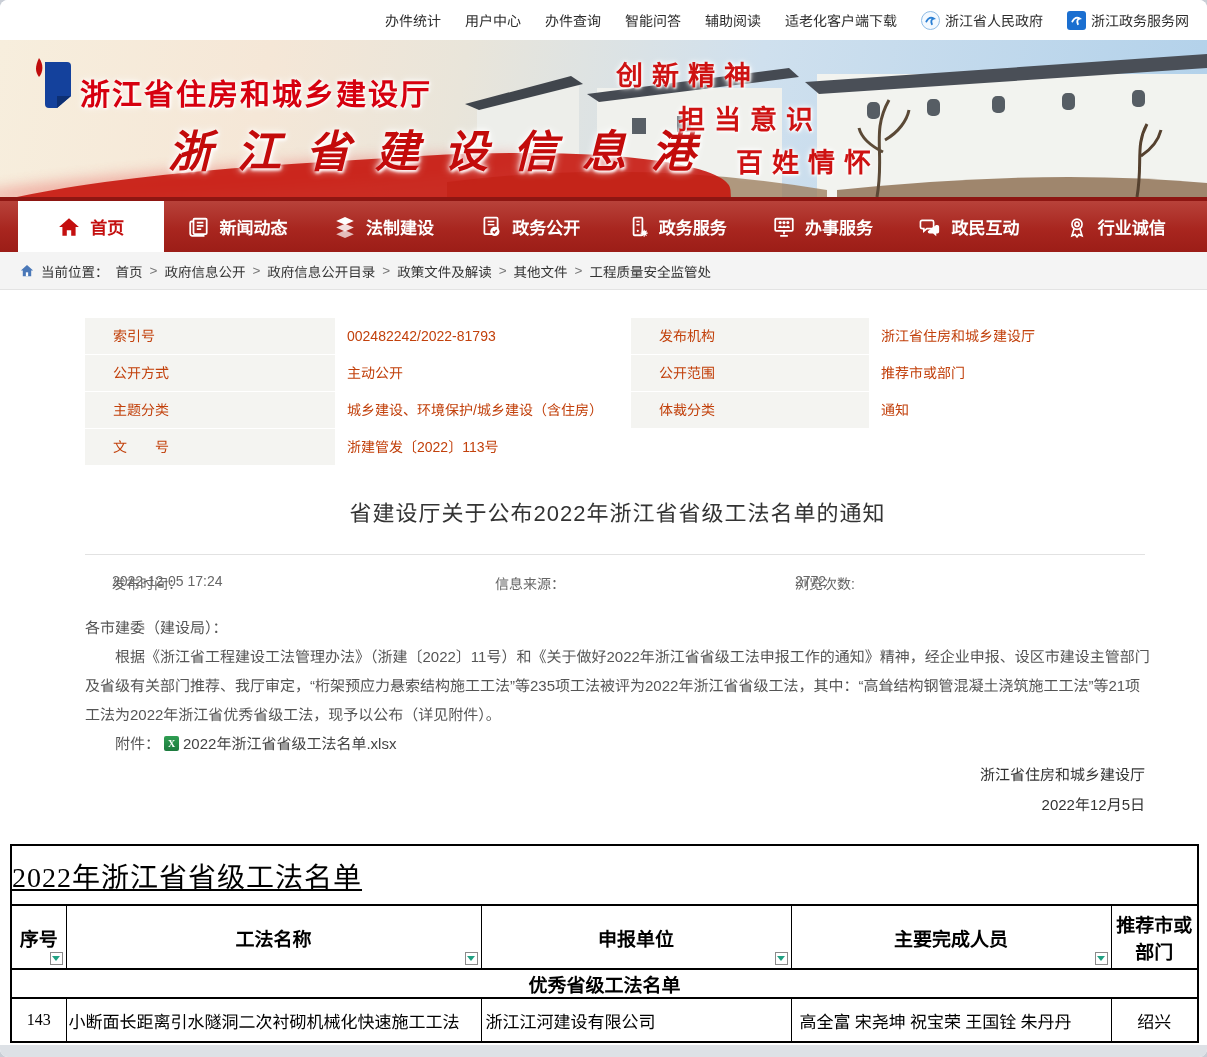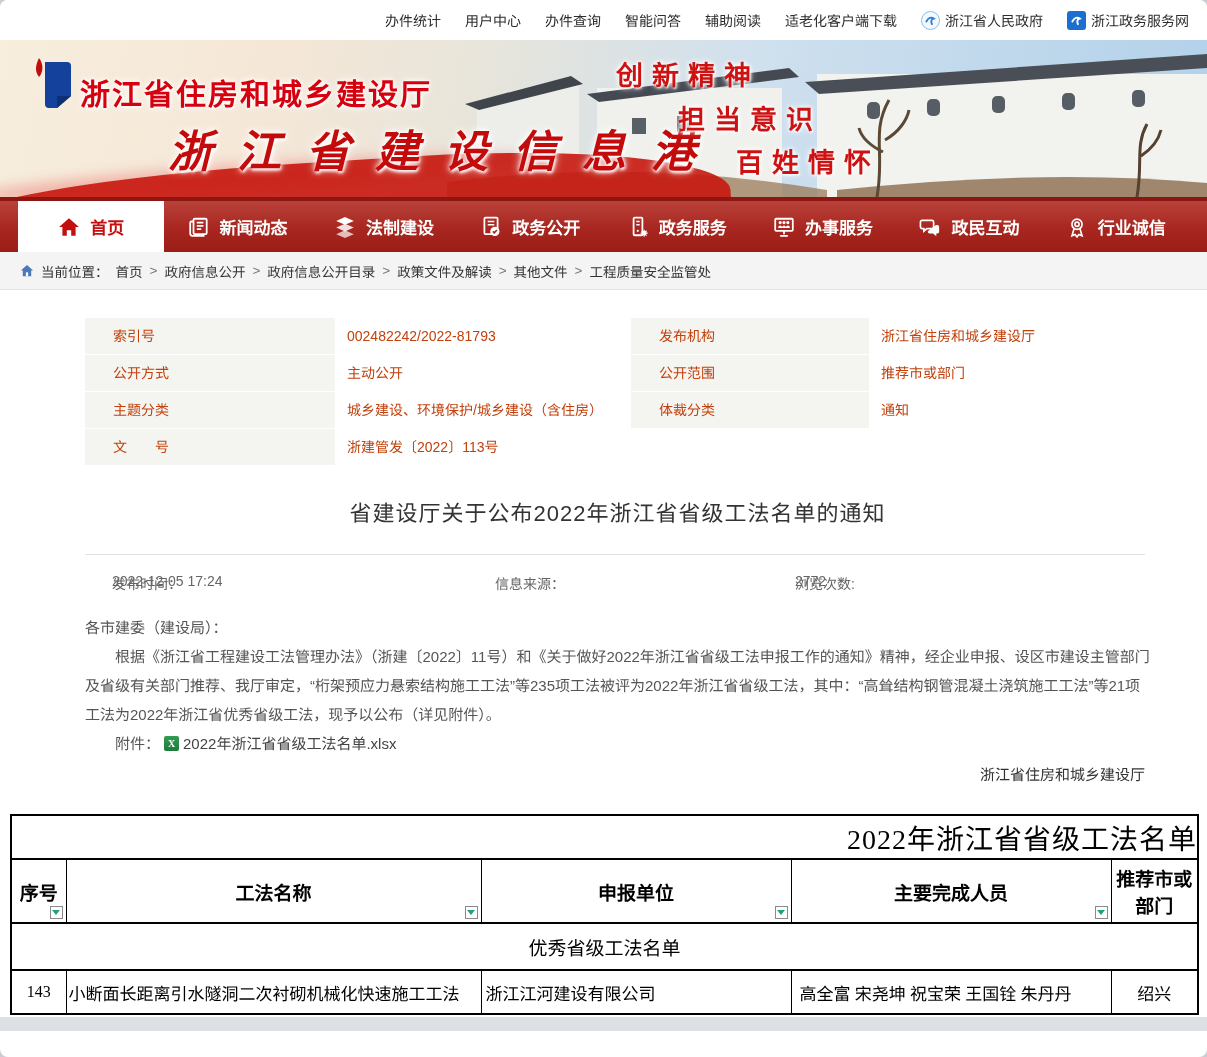--- a/index.html
+++ b/index.html
@@ -57,23 +57,23 @@
   .attach-line { padding-left:30px; display:flex; align-items:center; gap:4px; }
   .attach-link { color:#444; text-decoration:none; cursor:pointer; }
   .signature { margin:2px 62px 0 0; text-align:right; font-size:15px; color:#333; line-height:30px; }
 
   
   .gongfa { margin:24px 10px 0; width:1187px; border-collapse:collapse; table-layout:fixed; font-family:"Liberation Serif","DejaVu Serif",serif; color:#000; }
   .gongfa td, .gongfa th { border:1px solid #000; vertical-align:middle; position:relative; }
   .gongfa .outer-top { border-top:2px solid #000; }
   .gongfa tr td:first-child, .gongfa tr th:first-child { border-left:2px solid #000; }
   .gongfa tr td:last-child, .gongfa tr th:last-child { border-right:2px solid #000; }
-  .t-title { height:44px; text-align:right; font-size:28px; border-bottom:2px solid #000 !important; font-weight:normal; letter-spacing:1px; }
+  .t-title { height:60px; text-align:left; font-size:28px; border-bottom:2px solid #000 !important; font-weight:normal; letter-spacing:1px;text-decoration:underline; }
   .t-head th { height:64px; font-size:19px; font-weight:bold; text-align:center; border-bottom:2px solid #000; }
-  .t-section { height:47px; text-align:center; font-size:19px; font-weight:normal; border-bottom:2px solid #000 !important; }
+  .t-section { height:29px; text-align:center; font-size:19px; font-weight:bold; border-bottom:2px solid #000 !important; }
   .t-row td { height:44px; font-size:17px; border-bottom:2px solid #000; }
   .t-row .c-no { text-align:center; font-size:16px; }
   .t-row .c-name { padding:0 2px; }
   .t-row .c-company { padding-left:4px;margin-top:40px; }
   .t-row .c-people { padding-left:8px; }
   .t-row .c-city { text-align:center; }
   .filter-btn { position:absolute; bottom:3px; right:3px; width:13px; height:13px; background:#fff; border:1px solid #8a8a8a; display:flex; align-items:center; justify-content:center; cursor:pointer; }
   .filter-btn::after { content:""; width:0; height:0; border-left:4px solid transparent; border-right:4px solid transparent; border-top:5px solid #21a183; }
   .bottom-strip { height:14px; background:#dde1e6; margin-top:2px; }
 
@@ -295,20 +295,21 @@
       <p>各市建委（建设局）：</p>
       <p class="indent">根据《浙江省工程建设工法管理办法》（浙建〔2022〕11号）和《关于做好2022年浙江省省级工法申报工作的通知》精神，经企业申报、设区市建设主管部门及省级有关部门推荐、我厅审定，“桁架预应力悬索结构施工工法”等235项工法被评为2022年浙江省省级工法，其中：“高耸结构钢管混凝土浇筑施工工法”等21项工法为2022年浙江省优秀省级工法，现予以公布（详见附件）。</p>
       <p class="attach-line">
         <span>附件：</span>
         <span class="xlsx-icon">X</span>
         <a class="attach-link">2022年浙江省省级工法名单.xlsx</a>
       </p>
     </div>
     <div class="signature">
       <div>浙江省住房和城乡建设厅</div>
+      <div>2022年12月5日</div>
     </div>
   </div>
 
   <table class="gongfa">
     <colgroup>
         <col style="width:55px">
         <col style="width:415px">
         <col style="width:310px">
         <col style="width:320px">
         <col style="width:87px">

